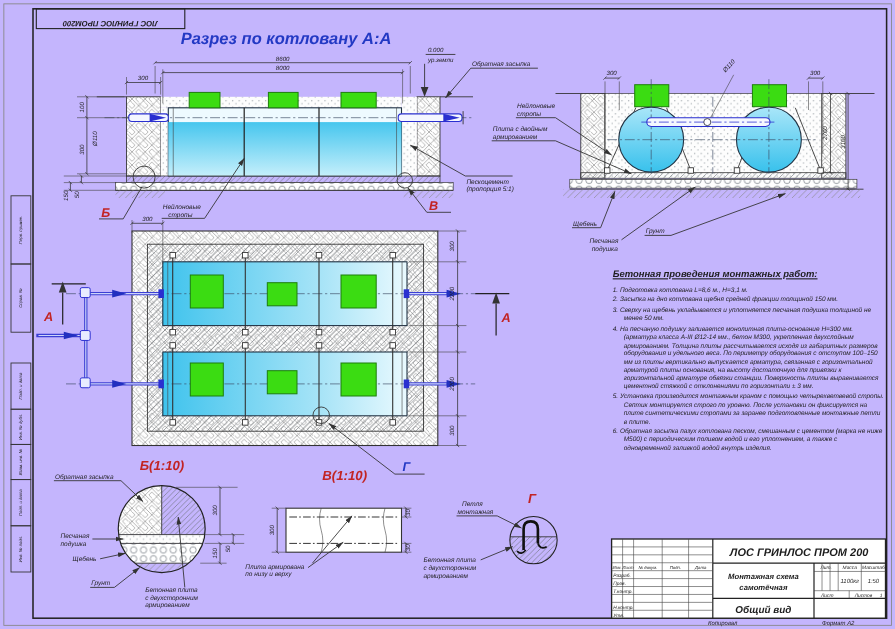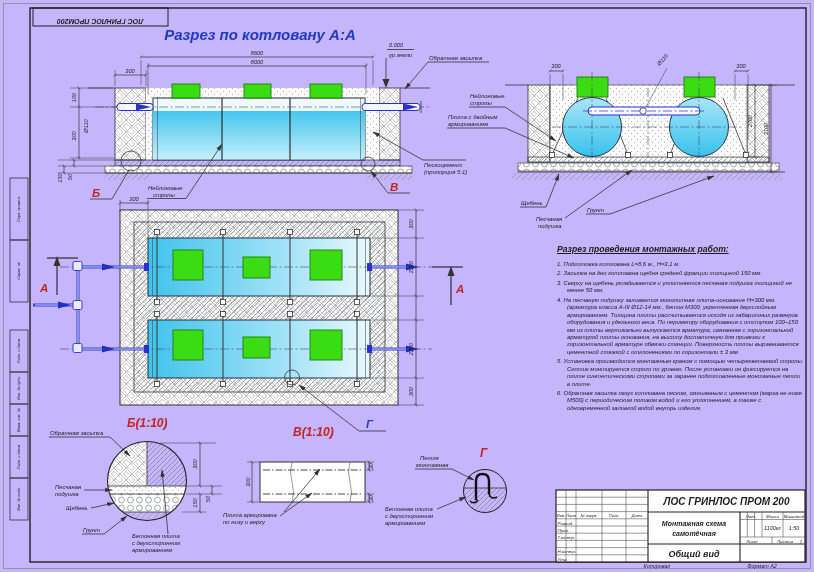--- a/index.html
+++ b/index.html
@@ -426,21 +426,21 @@
   <text class="tb4" x="557.5" y="531.8">Пров.</text>
   <text class="tb4" x="557.5" y="539">Т.контр.</text>
   <text class="tb4" x="557.5" y="553.4">Н.контр.</text>
   <text class="tb4" x="557.5" y="560.6">Утв.</text>
   <text class="tb5" text-anchor="middle" x="657" y="568">Копировал</text>
   <text class="tb5" text-anchor="middle" x="762" y="568">Формат А2</text>
 </g>
 </svg>
 
 <div class="notes">
-  <h3>Разрез проведения монтажных работ:</h3>
+  <h3>Бетонная проведения монтажных работ:</h3>
   <ol>
     <li>Подготовка котлована L=8,6 м., Н=3,1 м.</li>
     <li>Засыпка на дно котлована щебня средней фракции толщиной 150 мм.</li>
     <li>Сверху на щебень укладывается и уплотняется песчаная подушка толщиной не менее 50 мм.</li>
     <li>На песчаную подушку заливается монолитная плита-основание Н=300 мм. (арматура класса А-III Ø12-14 мм., бетон М300, укрепленная двухслойным армированием. Толщина плиты рассчитывается исходя из габаритных размеров оборудования и удельного веса. По периметру оборудования с отступом 100–150 мм из плиты вертикально выпускается арматура, связанная с горизонтальной арматурой плиты основания, на высоту достаточную для привязки к горизонтальной арматуре обвязки станции. Поверхность плиты выравнивается цементной стяжкой с отклонениями по горизонтали ± 3 мм.</li>
     <li>Установка производится монтажным краном с помощью четырехветвевой стропы. Септик монтируется строго по уровню. После установки он фиксируется на плите синтетическими стропами за заранее подготовленные монтажные петли в плите.</li>
     <li>Обратная засыпка пазух котлована песком, смешанным с цементом (марка не ниже М500) с периодическим поливом водой и его уплотнением, а также с одновременной заливкой водой внутрь изделия.</li>
   </ol>
 </div>
 </div>

